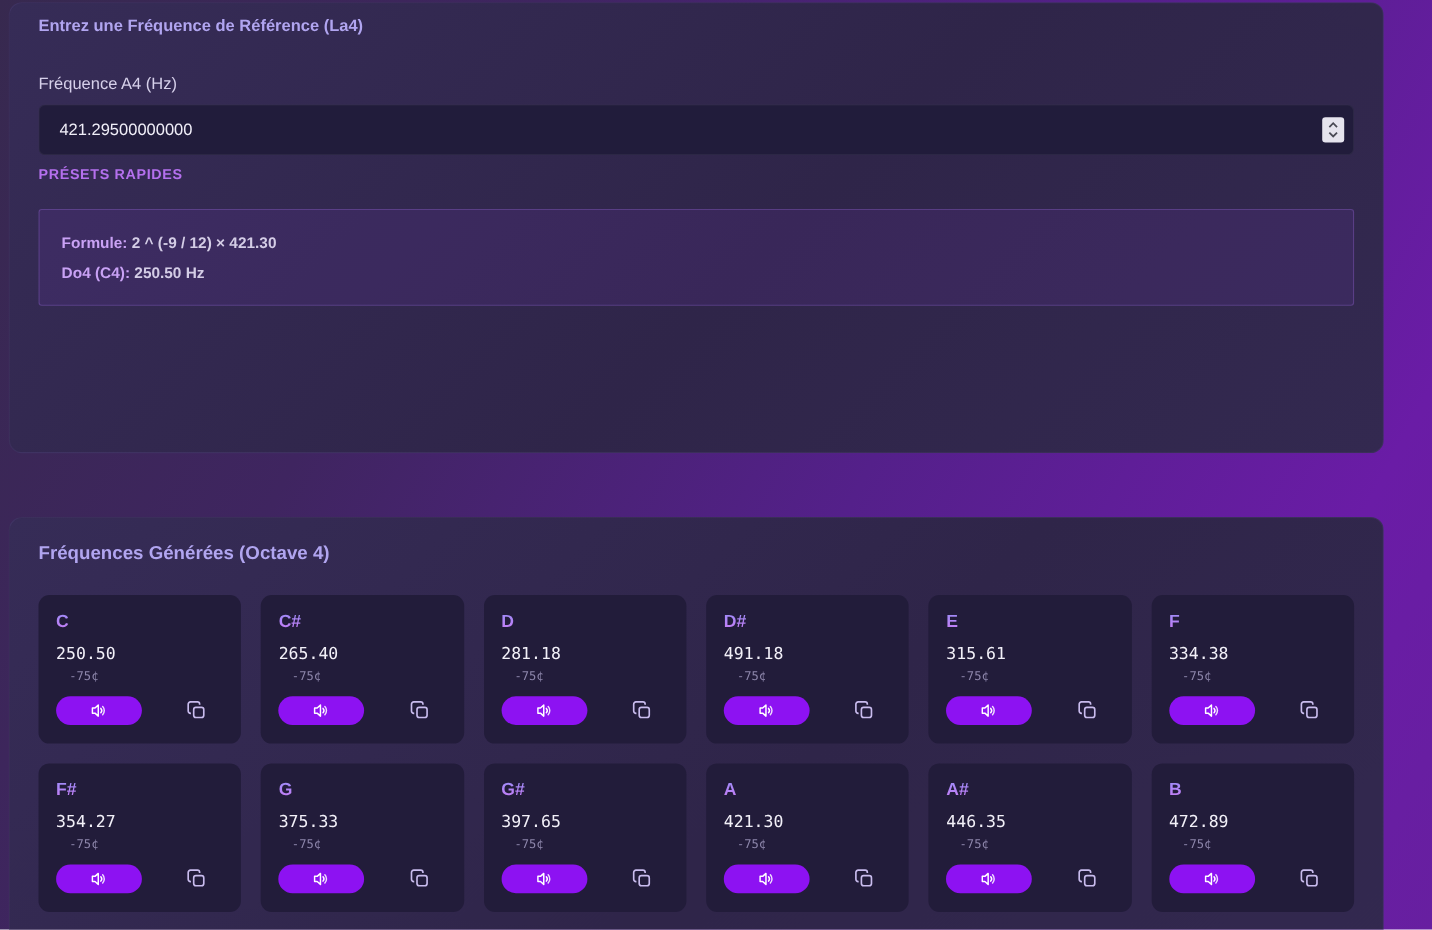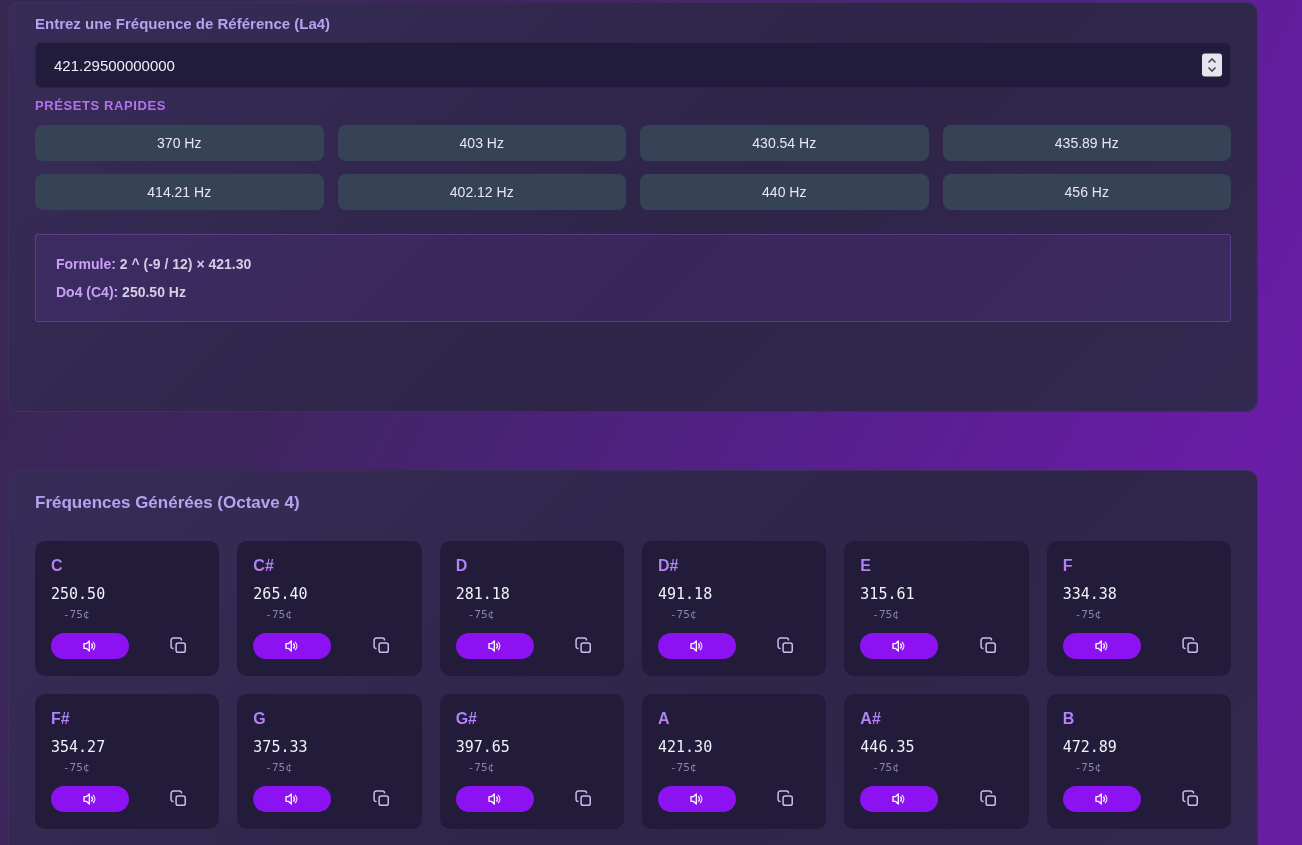--- a/index.html
+++ b/index.html
@@ -91,45 +91,36 @@
     color:#c9bcee; cursor:pointer; display:flex; align-items:center;
     padding:0;
   }
 </style>
 </head>
 <body>
 
 <section class="card" id="card-reference">
   <h2 class="card-title">Entrez une Fréquence de Référence (La4)</h2>
 
+  <div class="field-label">Fréquence A4 (Hz)</div>
 
   <div class="input-wrap">
     <input class="freq-input" type="text" value="421.29500000000" style="">
     <span class="spinner">
       <svg width="10" height="7" viewBox="0 0 10 7">
           <polyline points="1.5,5 5,1.5 8.5,5" fill="none" stroke="#4a4a55" stroke-width="1.6"></polyline>
         </svg>
       <svg width="10" height="7" viewBox="0 0 10 7">
           <polyline points="1.5,2 5,5.5 8.5,2" fill="none" stroke="#4a4a55" stroke-width="1.6"></polyline>
         </svg>
     </span>
   </div>
 
   <div class="presets-heading">PRÉSETS RAPIDES</div>
 
-  <div class="preset-grid">
-      <button class="preset-btn">370 Hz</button>
-      <button class="preset-btn">403 Hz</button>
-      <button class="preset-btn">430.54 Hz</button>
-      <button class="preset-btn">435.89 Hz</button>
-      <button class="preset-btn">414.21 Hz</button>
-      <button class="preset-btn">402.12 Hz</button>
-      <button class="preset-btn">440 Hz</button>
-      <button class="preset-btn">456 Hz</button>
-    </div>
 
   <div class="formula-box">
     <div>
       <b>Formule:</b><span> 2 ^ (-9 / 12) × 421.30</span>
     </div>
     <div>
       <b>Do4 (C4):</b><span> 250.50 Hz</span>
     </div>
   </div>
 </section>

